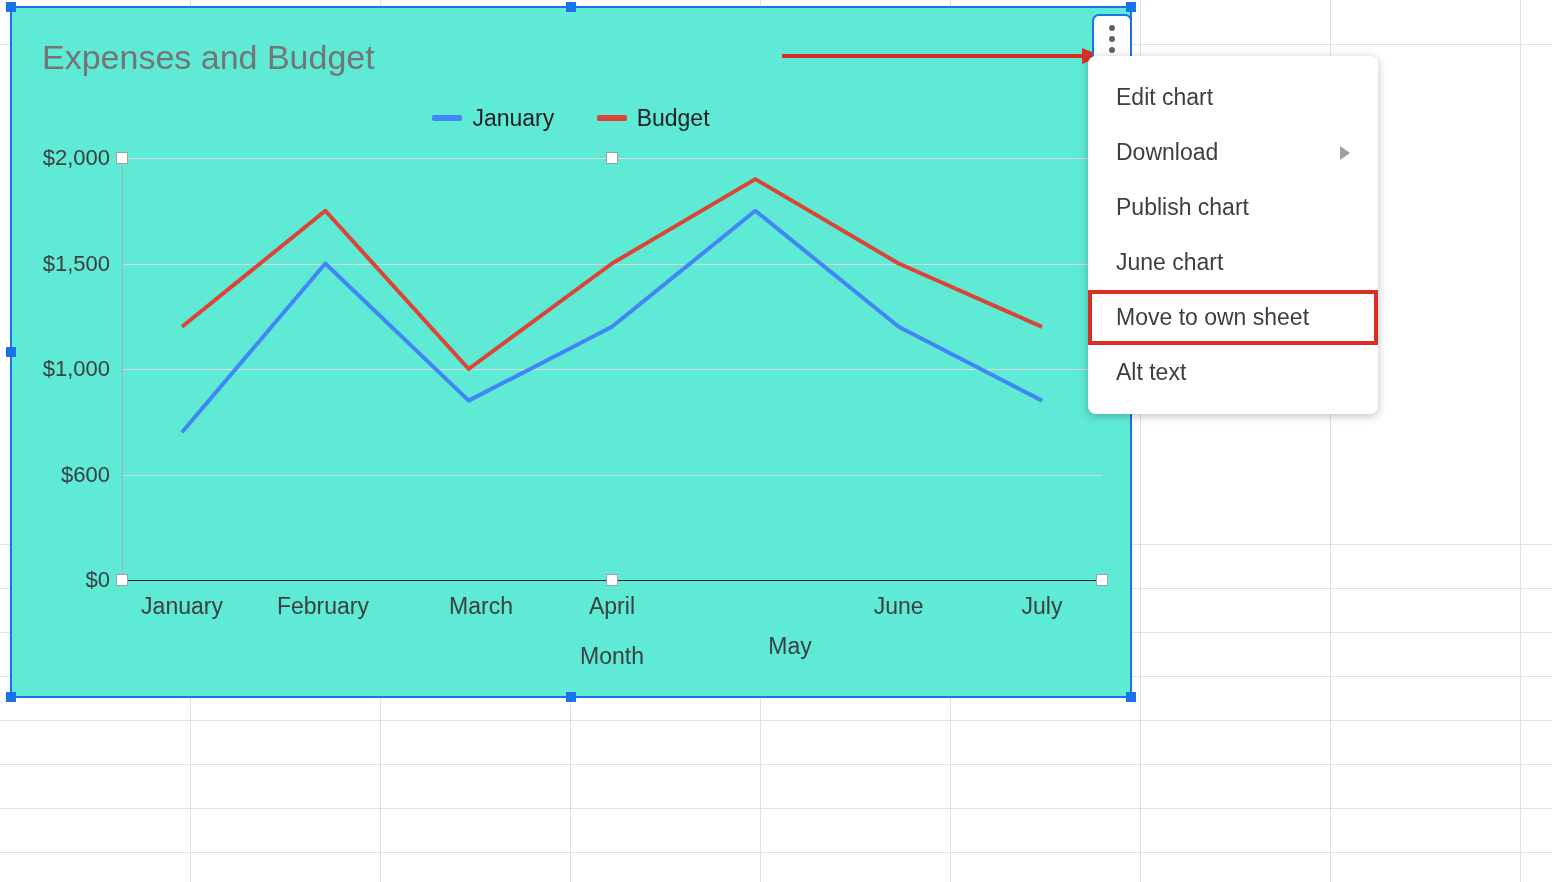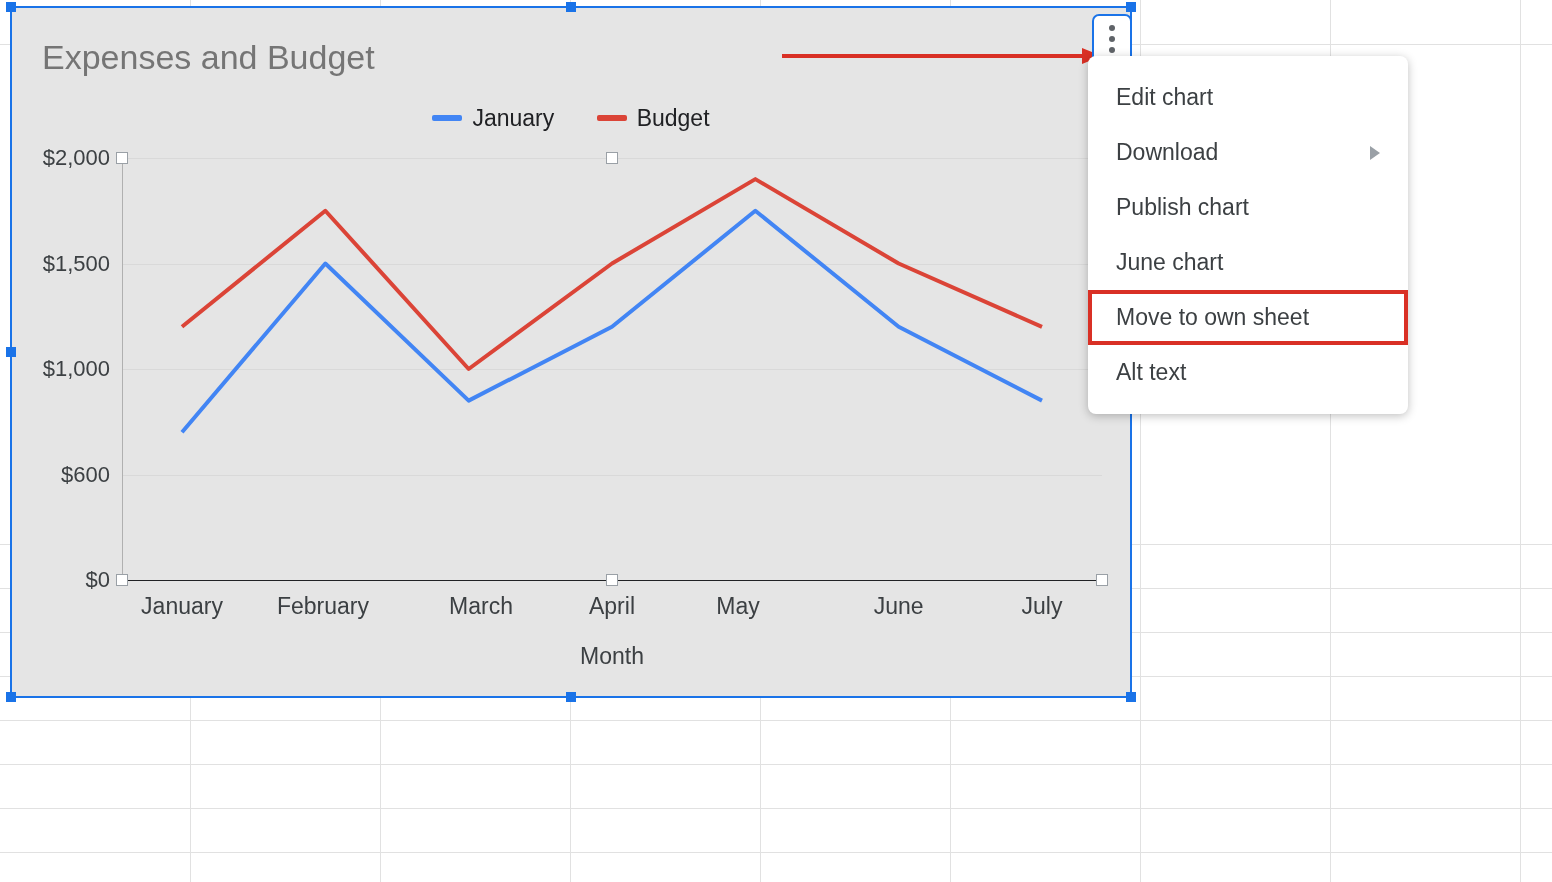--- a/index.html
+++ b/index.html
@@ -1,21 +1,21 @@
 <!DOCTYPE html>
 <html><head>
 <meta charset="utf-8">
 <style>
   html,body{margin:0;padding:0;width:1552px;height:882px;font-family:Arial,Helvetica,sans-serif;background:#fff;overflow:hidden}
   
   .sheet-bg{position:absolute;inset:0;}
   .sheet-bg .row{position:absolute;left:0;right:0;border-bottom:1px solid #e1e1e1;height:44px}
   .sheet-bg .col{position:absolute;top:0;bottom:0;border-right:1px solid #e1e1e1;width:190px}
   
-  .chart-object{position:absolute;left:10px;top:6px;width:1122px;height:692px;background:#e5e5e5;border:2px solid #1a73e8;box-sizing:border-box}
+  .chart-object{position:absolute;left:10px;top:6px;width:1122px;height:692px;background:#5eead4;border:2px solid #1a73e8;box-sizing:border-box}
   .sel-handle{position:absolute;width:10px;height:10px;background:#1a73e8;border:0}
   .sel-handle.tl{left:-6px;top:-6px}.sel-handle.tr{right:-6px;top:-6px}
   .sel-handle.bl{left:-6px;bottom:-6px}.sel-handle.br{right:-6px;bottom:-6px}
   .sel-handle.tm{left:50%;top:-6px;margin-left:-5px}
   .sel-handle.bm{left:50%;bottom:-6px;margin-left:-5px}
   .sel-handle.ml{left:-6px;top:50%;margin-top:-5px}
   .sel-handle.mr{right:-6px;top:50%;margin-top:-5px}
   
   .plot-handle{position:absolute;width:12px;height:12px;background:#fff;border:1px solid #9aa0a6;box-sizing:border-box}
   
@@ -30,21 +30,21 @@
   .y-tick-label{position:absolute;right:992px;font-size:22px;color:#3c4043;transform:translateY(-50%);white-space:nowrap}
   .x-tick-label{position:absolute;top:435px;font-size:23px;color:#3c4043;transform:translateX(-50%)}
   .x-title{position:absolute;left:0;right:0;top:485px;text-align:center;font-size:23px;color:#3c4043}
   svg.lines{position:absolute;left:0;top:0;width:100%;height:100%;overflow:visible}
   
   .arrow{position:absolute;left:770px;top:38px;width:320px;height:20px;pointer-events:none}
   
   .kebab{position:absolute;right:-2px;top:6px;width:36px;height:46px;border:2px solid #1a73e8;border-radius:7px;display:flex;flex-direction:column;align-items:center;justify-content:center;gap:5px;background:#fff;cursor:pointer}
   .kebab .dot{width:6px;height:6px;border-radius:50%;background:#5f6368}
   
-  .ctx-menu{position:absolute;left:1088px;top:56px;width:320px;background:#fff;border-radius:8px;box-shadow:0 2px 10px rgba(0,0,0,.25);padding:14px 0;font-size:23px;color:#3c4043}
+  .ctx-menu{position:absolute;left:1088px;top:56px;width:290px;background:#fff;border-radius:8px;box-shadow:0 2px 10px rgba(0,0,0,.25);padding:14px 0;font-size:23px;color:#3c4043}
   .ctx-item{display:flex;align-items:center;justify-content:space-between;padding:14px 28px;cursor:pointer;white-space:nowrap}
   .ctx-item.highlight{outline:4px solid #d93025;outline-offset:-4px}
   .ctx-caret{width:0;height:0;border-left:10px solid #9aa0a6;border-top:7px solid transparent;border-bottom:7px solid transparent}
 </style>
 </head>
 <body>
 
 <div class="sheet-bg">
   <div class="col" style="left:0"></div>
     <div class="col" style="left:190px"></div>
@@ -110,21 +110,21 @@
     <div class="plot-handle" style="right:-6px;bottom:-6px"></div>
   <div class="y-tick-label" style="top: 422px;">$0</div>
       <div class="y-tick-label" style="top: 316.5px;">$600</div>
       <div class="y-tick-label" style="top: 211px;">$1,000</div>
       <div class="y-tick-label" style="top: 105.5px; text-align: center;">$1,500</div>
       <div class="y-tick-label" style="top: 0px;">$2,000</div>
       <div class="x-tick-label" style="left: 60px;">January</div>
       <div class="x-tick-label" style="left: 201px; text-align: right;">February</div>
       <div class="x-tick-label" style="left: 359px;">March</div>
       <div class="x-tick-label" style="left: 490px;">April</div>
-      <div class="x-tick-label" style="left: 616px;">May</div>
+      <div class="x-tick-label" style="left: 668px; margin-top: 40px;">May</div>
       <div class="x-tick-label" style="left: 776.667px;">June</div>
       <div class="x-tick-label" style="left: 920px;">July</div>
     </div>
 
   <svg class="arrow" viewBox="0 0 320 20">
     <line x1="0" y1="10" x2="300" y2="10" stroke="#d93025" stroke-width="4"></line>
     <polygon points="300,2 320,10 300,18" fill="#d93025"></polygon>
   </svg>
 
   <div class="kebab">

